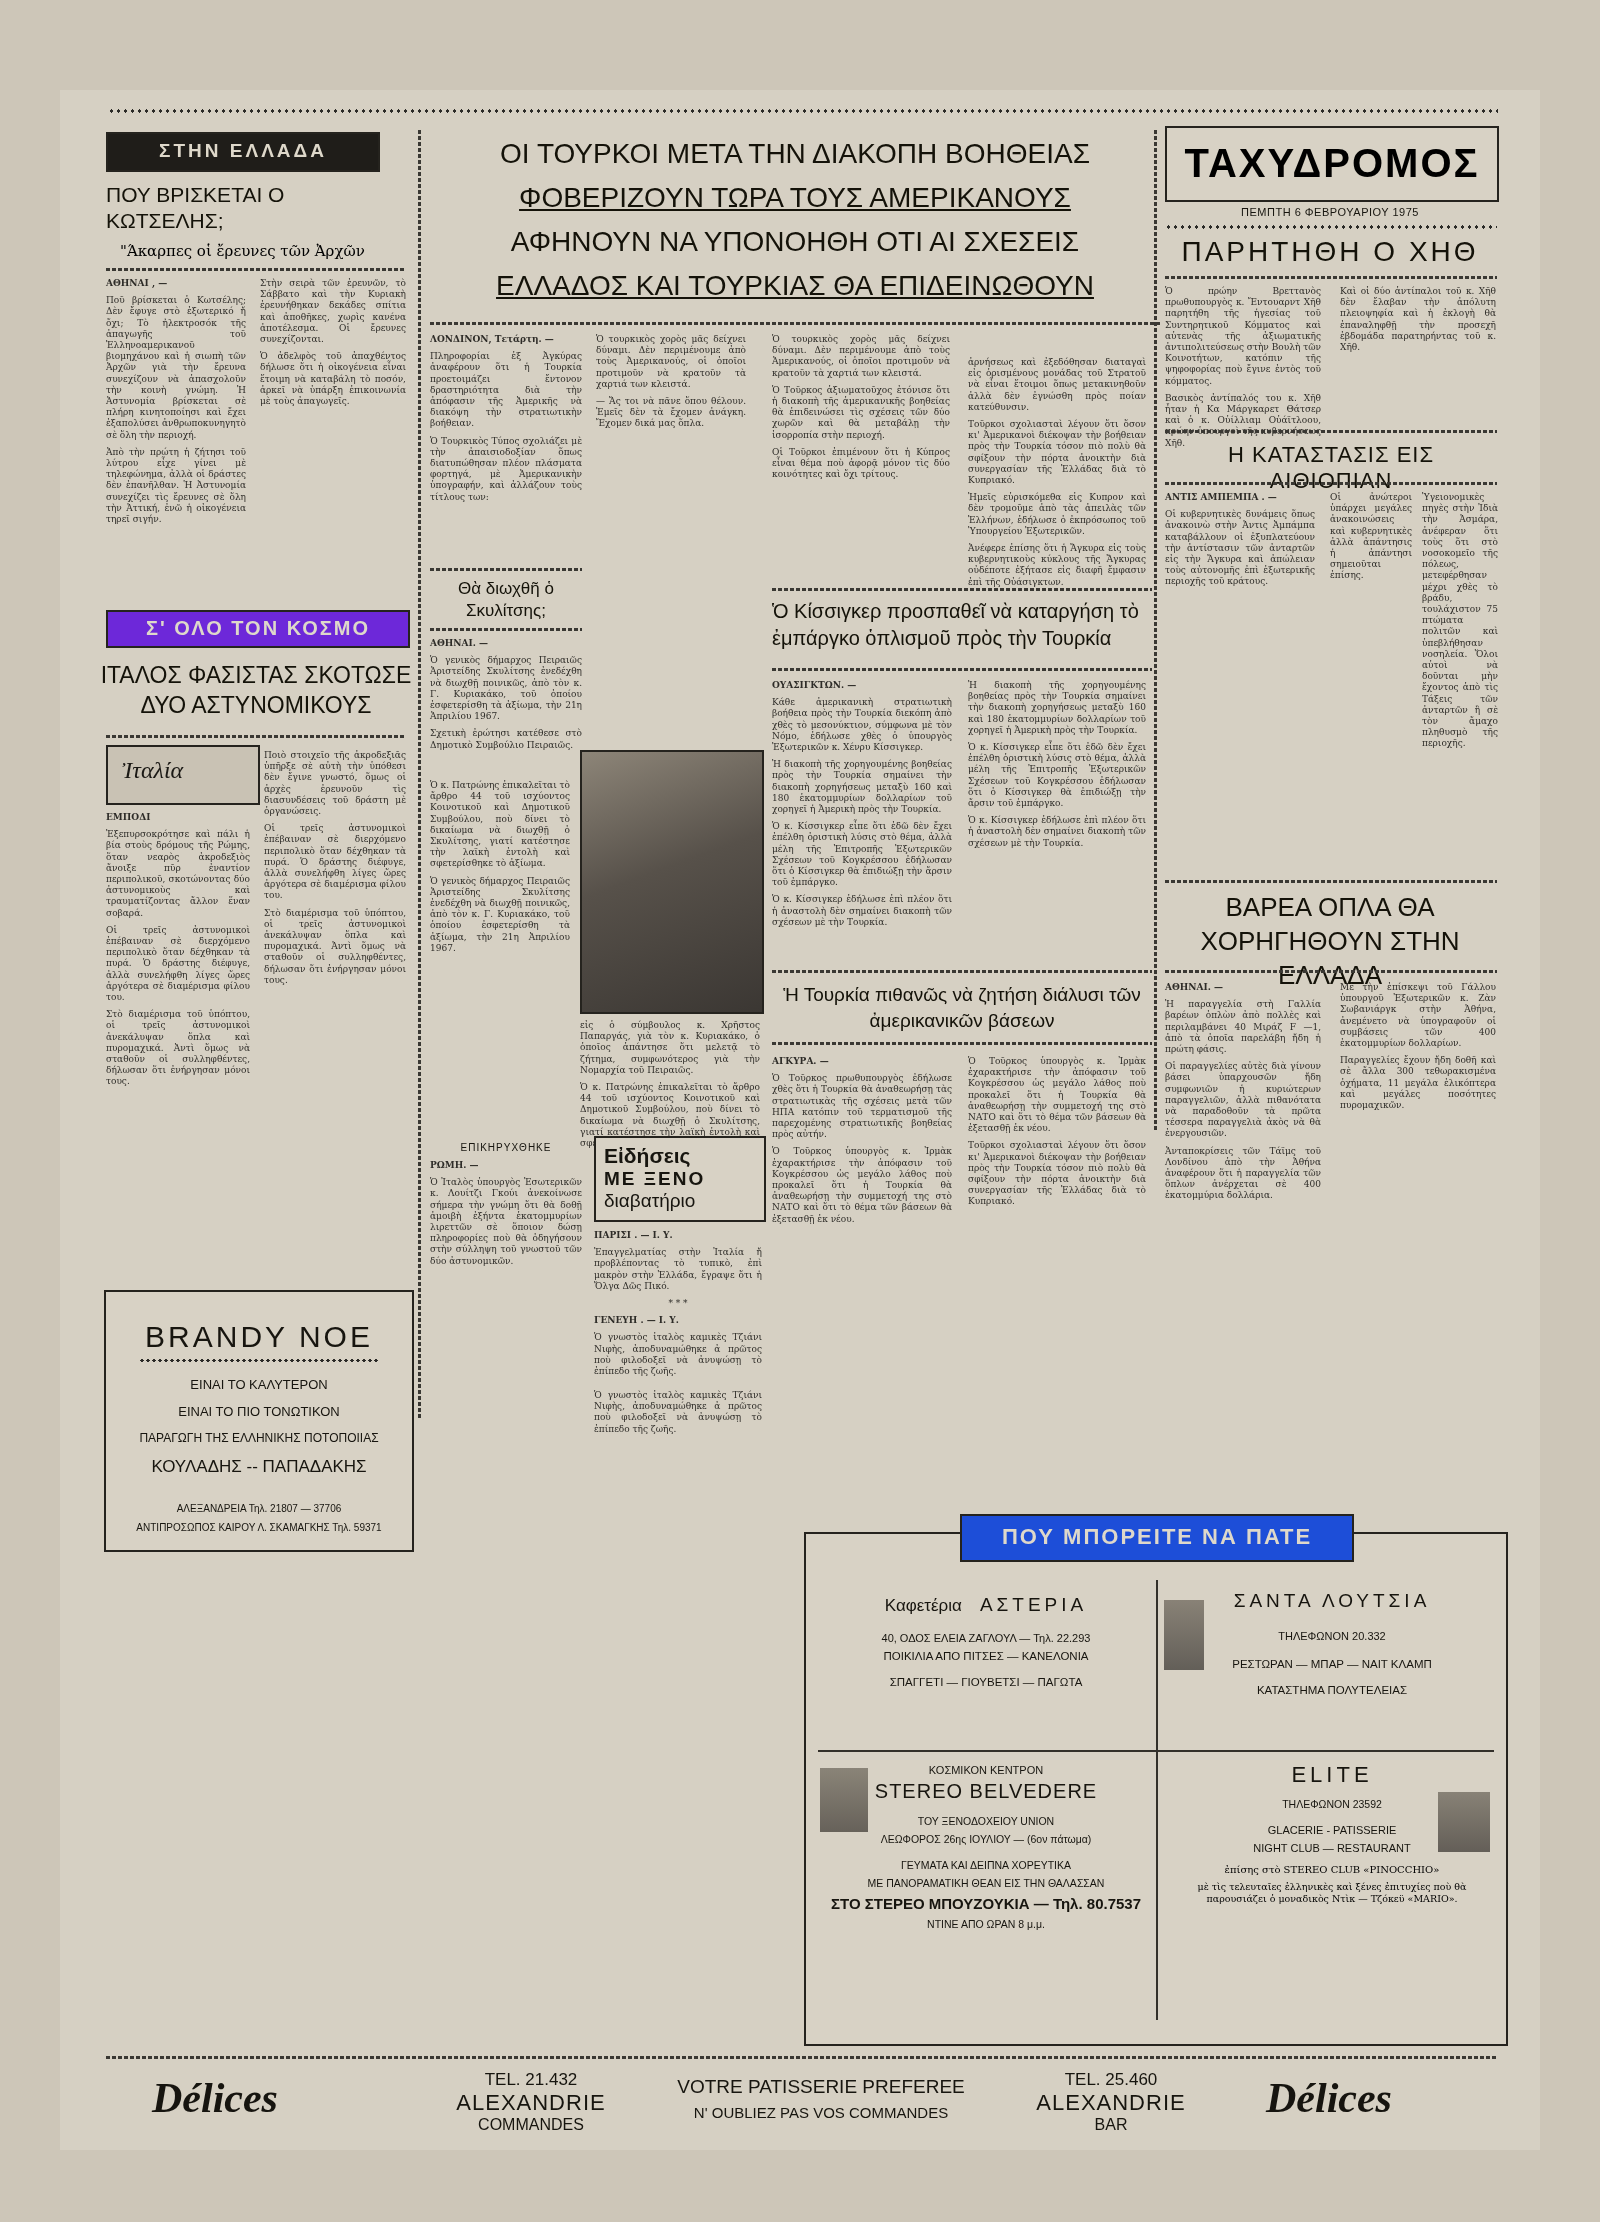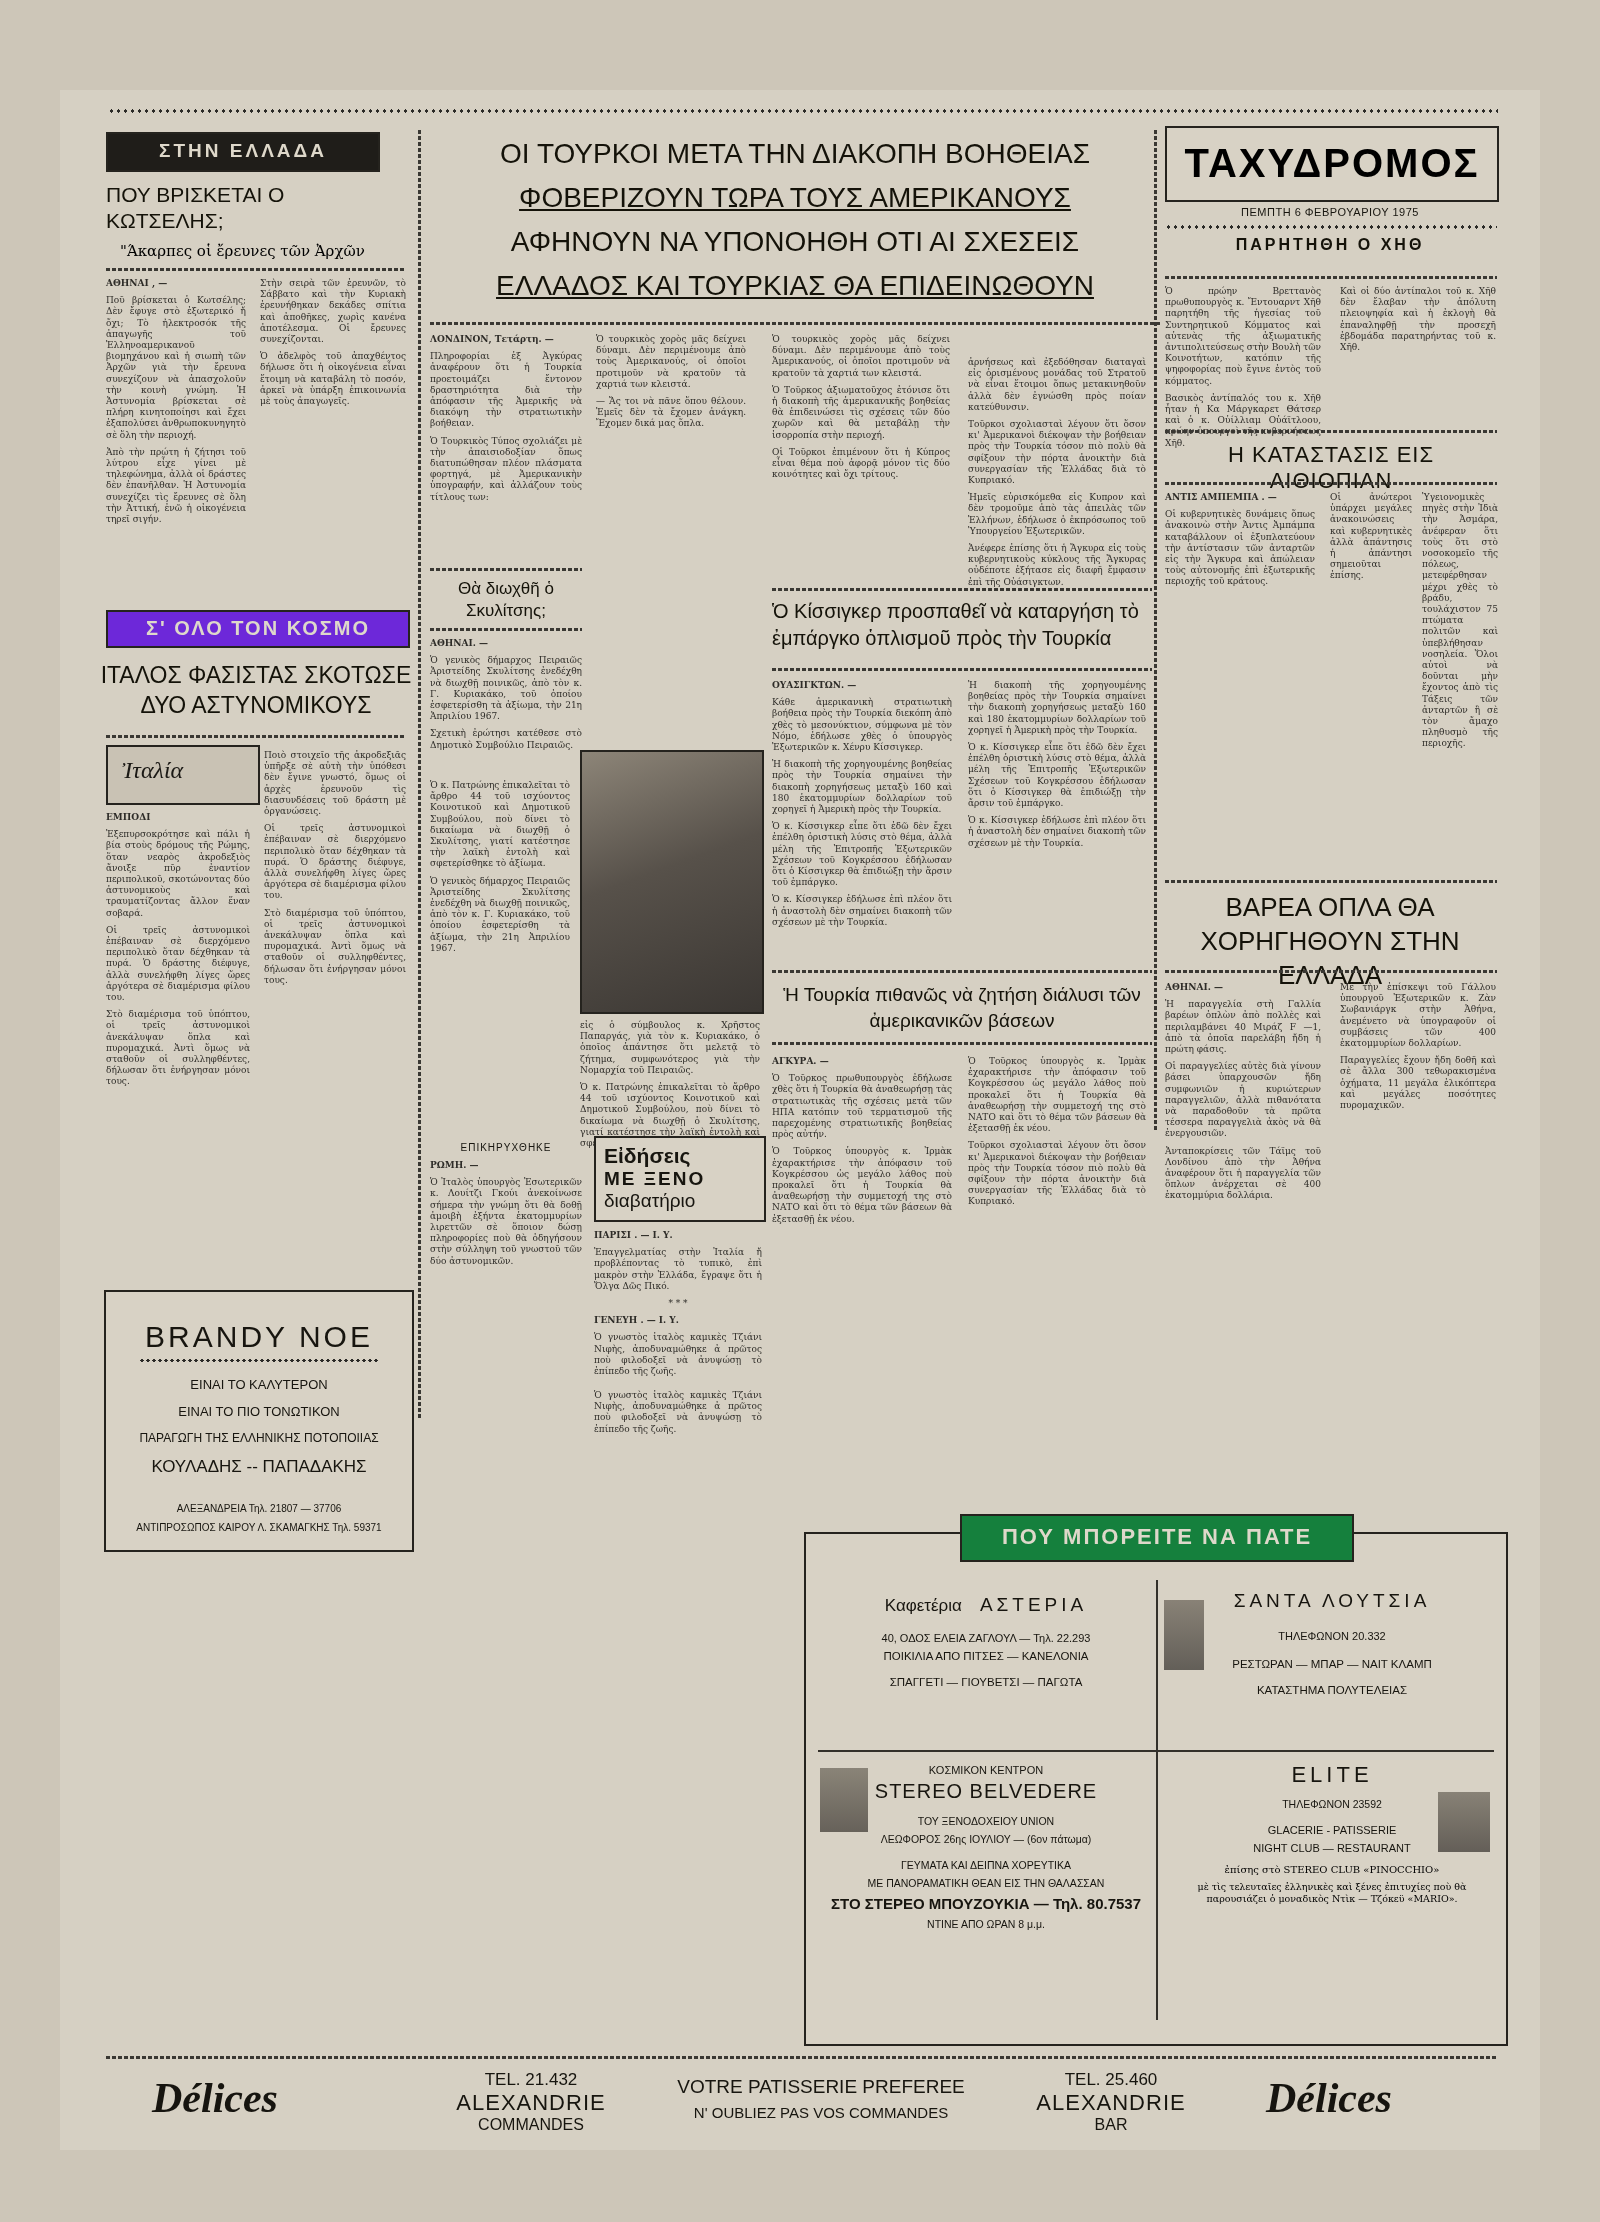--- a/index.html
+++ b/index.html
@@ -193,21 +193,21 @@
   <div class="blk body-txt" style="left:908px;top:590px;width:178px;">
     <p>Ἡ διακοπὴ τῆς χορηγουμένης βοηθείας πρὸς τὴν Τουρκία σημαίνει τὴν διακοπὴ χορηγήσεως μεταξὺ 160 καὶ 180 ἑκατομμυρίων δολλαρίων τοῦ χορηγεῖ ἡ Ἀμερικὴ πρὸς τὴν Τουρκία.</p>
     <p>Ὁ κ. Κίσσιγκερ εἶπε ὅτι ἐδῶ δὲν ἔχει ἐπέλθη ὁριστικὴ λύσις στὸ θέμα, ἀλλὰ μέλη τῆς Ἐπιτροπῆς Ἐξωτερικῶν Σχέσεων τοῦ Κογκρέσσου ἐδήλωσαν ὅτι ὁ Κίσσιγκερ θὰ ἐπιδιώξῃ τὴν ἄρσιν τοῦ ἐμπάργκο.</p>
     <p>Ὁ κ. Κίσσιγκερ ἐδήλωσε ἐπὶ πλέον ὅτι ἡ ἀναστολὴ δὲν σημαίνει διακοπὴ τῶν σχέσεων μὲ τὴν Τουρκία.</p>
   </div>
   <div class="blk body-txt" style="left:908px;top:966px;width:178px;">
     <p>Ὁ Τοῦρκος ὑπουργὸς κ. Ἰρμὰκ ἐχαρακτήρισε τὴν ἀπόφασιν τοῦ Κογκρέσσου ὡς μεγάλο λάθος ποὺ προκαλεῖ ὅτι ἡ Τουρκία θὰ ἀναθεωρήσῃ τὴν συμμετοχή της στὸ ΝΑΤΟ καὶ ὅτι τὸ θέμα τῶν βάσεων θὰ ἐξετασθῇ ἐκ νέου.</p>
     <p>Τοῦρκοι σχολιασταὶ λέγουν ὅτι ὅσον κι' Ἀμερικανοὶ διέκοψαν τὴν βοήθειαν πρὸς τὴν Τουρκία τόσον πιὸ πολὺ θὰ σφίξουν τὴν πόρτα ἀνοικτὴν διὰ συνεργασίαν τῆς Ἑλλάδας διὰ τὸ Κυπριακό.</p>
   </div>
 
-  <div class="blk hdline center" style="left:1105px;top:146px;width:330px;font-size:16px;letter-spacing:3px;font-weight:bold;">ΠΑΡΗΤΗΘΗ Ο ΧΗΘ</div>
+  <div class="blk hdline center" style="left:1105px;top:146px;width:330px;font-size:28px;letter-spacing:3px;">ΠΑΡΗΤΗΘΗ Ο ΧΗΘ</div>
   <div class="hrule" style="left:1105px;top:186px;width:332px;"></div>
   <div class="blk body-txt" style="left:1105px;top:196px;width:156px;">
     <p>Ὁ πρώην Βρεττανὸς πρωθυπουργὸς κ. Ἔντουαρντ Χῆθ παρητήθη τῆς ἡγεσίας τοῦ Συντηρητικοῦ Κόμματος καὶ αὐτενὰς τῆς ἀξιωματικῆς ἀντιπολιτεύσεως στὴν Βουλὴ τῶν Κοινοτήτων, κατόπιν τῆς ψηφοφορίας ποὺ ἔγινε ἐντὸς τοῦ κόμματος.</p>
     <p>Βασικὸς ἀντίπαλός του κ. Χῆθ ἦταν ἡ Κα Μάργκαρετ Θάτσερ καὶ ὁ κ. Οὐίλλιαμ Οὐάϊτλοου, πρώην ὑπουργοὶ τῆς κυβερνήσεως Χῆθ.</p>
   </div>
   <div class="blk body-txt" style="left:1280px;top:196px;width:156px;">
     <p>Καὶ οἱ δύο ἀντίπαλοι τοῦ κ. Χῆθ δὲν ἔλαβαν τὴν ἀπόλυτη πλειοψηφία καὶ ἡ ἐκλογὴ θὰ ἐπαναληφθῇ τὴν προσεχῆ ἑβδομάδα παρατηρήντας τοῦ κ. Χῆθ.</p>
   </div>
 
   <div class="hrule" style="left:1105px;top:340px;width:332px;"></div>
@@ -235,21 +235,21 @@
     <p>Οἱ παραγγελίες αὐτὲς διὰ γίνουν βάσει ὑπαρχουσῶν ἤδη συμφωνιῶν ἡ κυριώτερων παραγγελιῶν, ἀλλὰ πιθανότατα νὰ παραδοθοῦν τὰ πρῶτα τέσσερα παραγγελιὰ ἀκὸς νὰ θὰ ἐνεργουσιῶν.</p>
     <p>Ἀνταποκρίσεις τῶν Τάϊμς τοῦ Λονδίνου ἀπὸ τὴν Ἀθήνα ἀναφέρουν ὅτι ἡ παραγγελία τῶν ὅπλων ἀνέρχεται σὲ 400 ἑκατομμύρια δολλάρια.</p>
   </div>
   <div class="blk body-txt" style="left:1280px;top:892px;width:156px;">
     <p>Μὲ τὴν ἐπίσκεψι τοῦ Γάλλου ὑπουργοῦ Ἐξωτερικῶν κ. Ζὰν Σωβανιάργκ στὴν Ἀθήνα, ἀνεμένετο νὰ ὑπογραφοῦν οἱ συμβάσεις τῶν 400 ἑκατομμυρίων δολλαρίων.</p>
     <p>Παραγγελίες ἔχουν ἤδη δοθῆ καὶ σὲ ἄλλα 300 τεθωρακισμένα ὀχήματα, 11 μεγάλα ἑλικόπτερα καὶ μεγάλες ποσότητες πυρομαχικῶν.</p>
   </div>
 
   <div class="blk boxline" style="left:744px;top:1442px;width:700px;height:510px;background:#d8d2c5;">
 
-    <div style="position:absolute;left:154px;top:-20px;width:390px;height:44px;background:#15803d;border:2px solid #25231e;">
+    <div style="position:absolute;left:154px;top:-20px;width:390px;height:44px;background:#1d4ed8;border:2px solid #25231e;">
       <div class="center" style="color:#ded8ca;font-family:'Liberation Sans',sans-serif;font-weight:bold;font-size:22px;line-height:42px;letter-spacing:2px;">ΠΟΥ ΜΠΟΡΕΙΤΕ ΝΑ ΠΑΤΕ</div>
     </div>
 
     <div style="position:absolute;left:350px;top:46px;width:2px;height:440px;background:#33302a;"></div>
     <div style="position:absolute;left:12px;top:216px;width:676px;height:2px;background:#33302a;"></div>
 
     <div style="position:absolute;left:20px;top:60px;width:320px;">
       <div class="center">
         <span class="hl" style="font-size:17px;">Καφετέρια</span>
         <span class="hl" style="font-size:19px;letter-spacing:4px;margin-left:14px;">ΑΣΤΕΡΙΑ</span>

